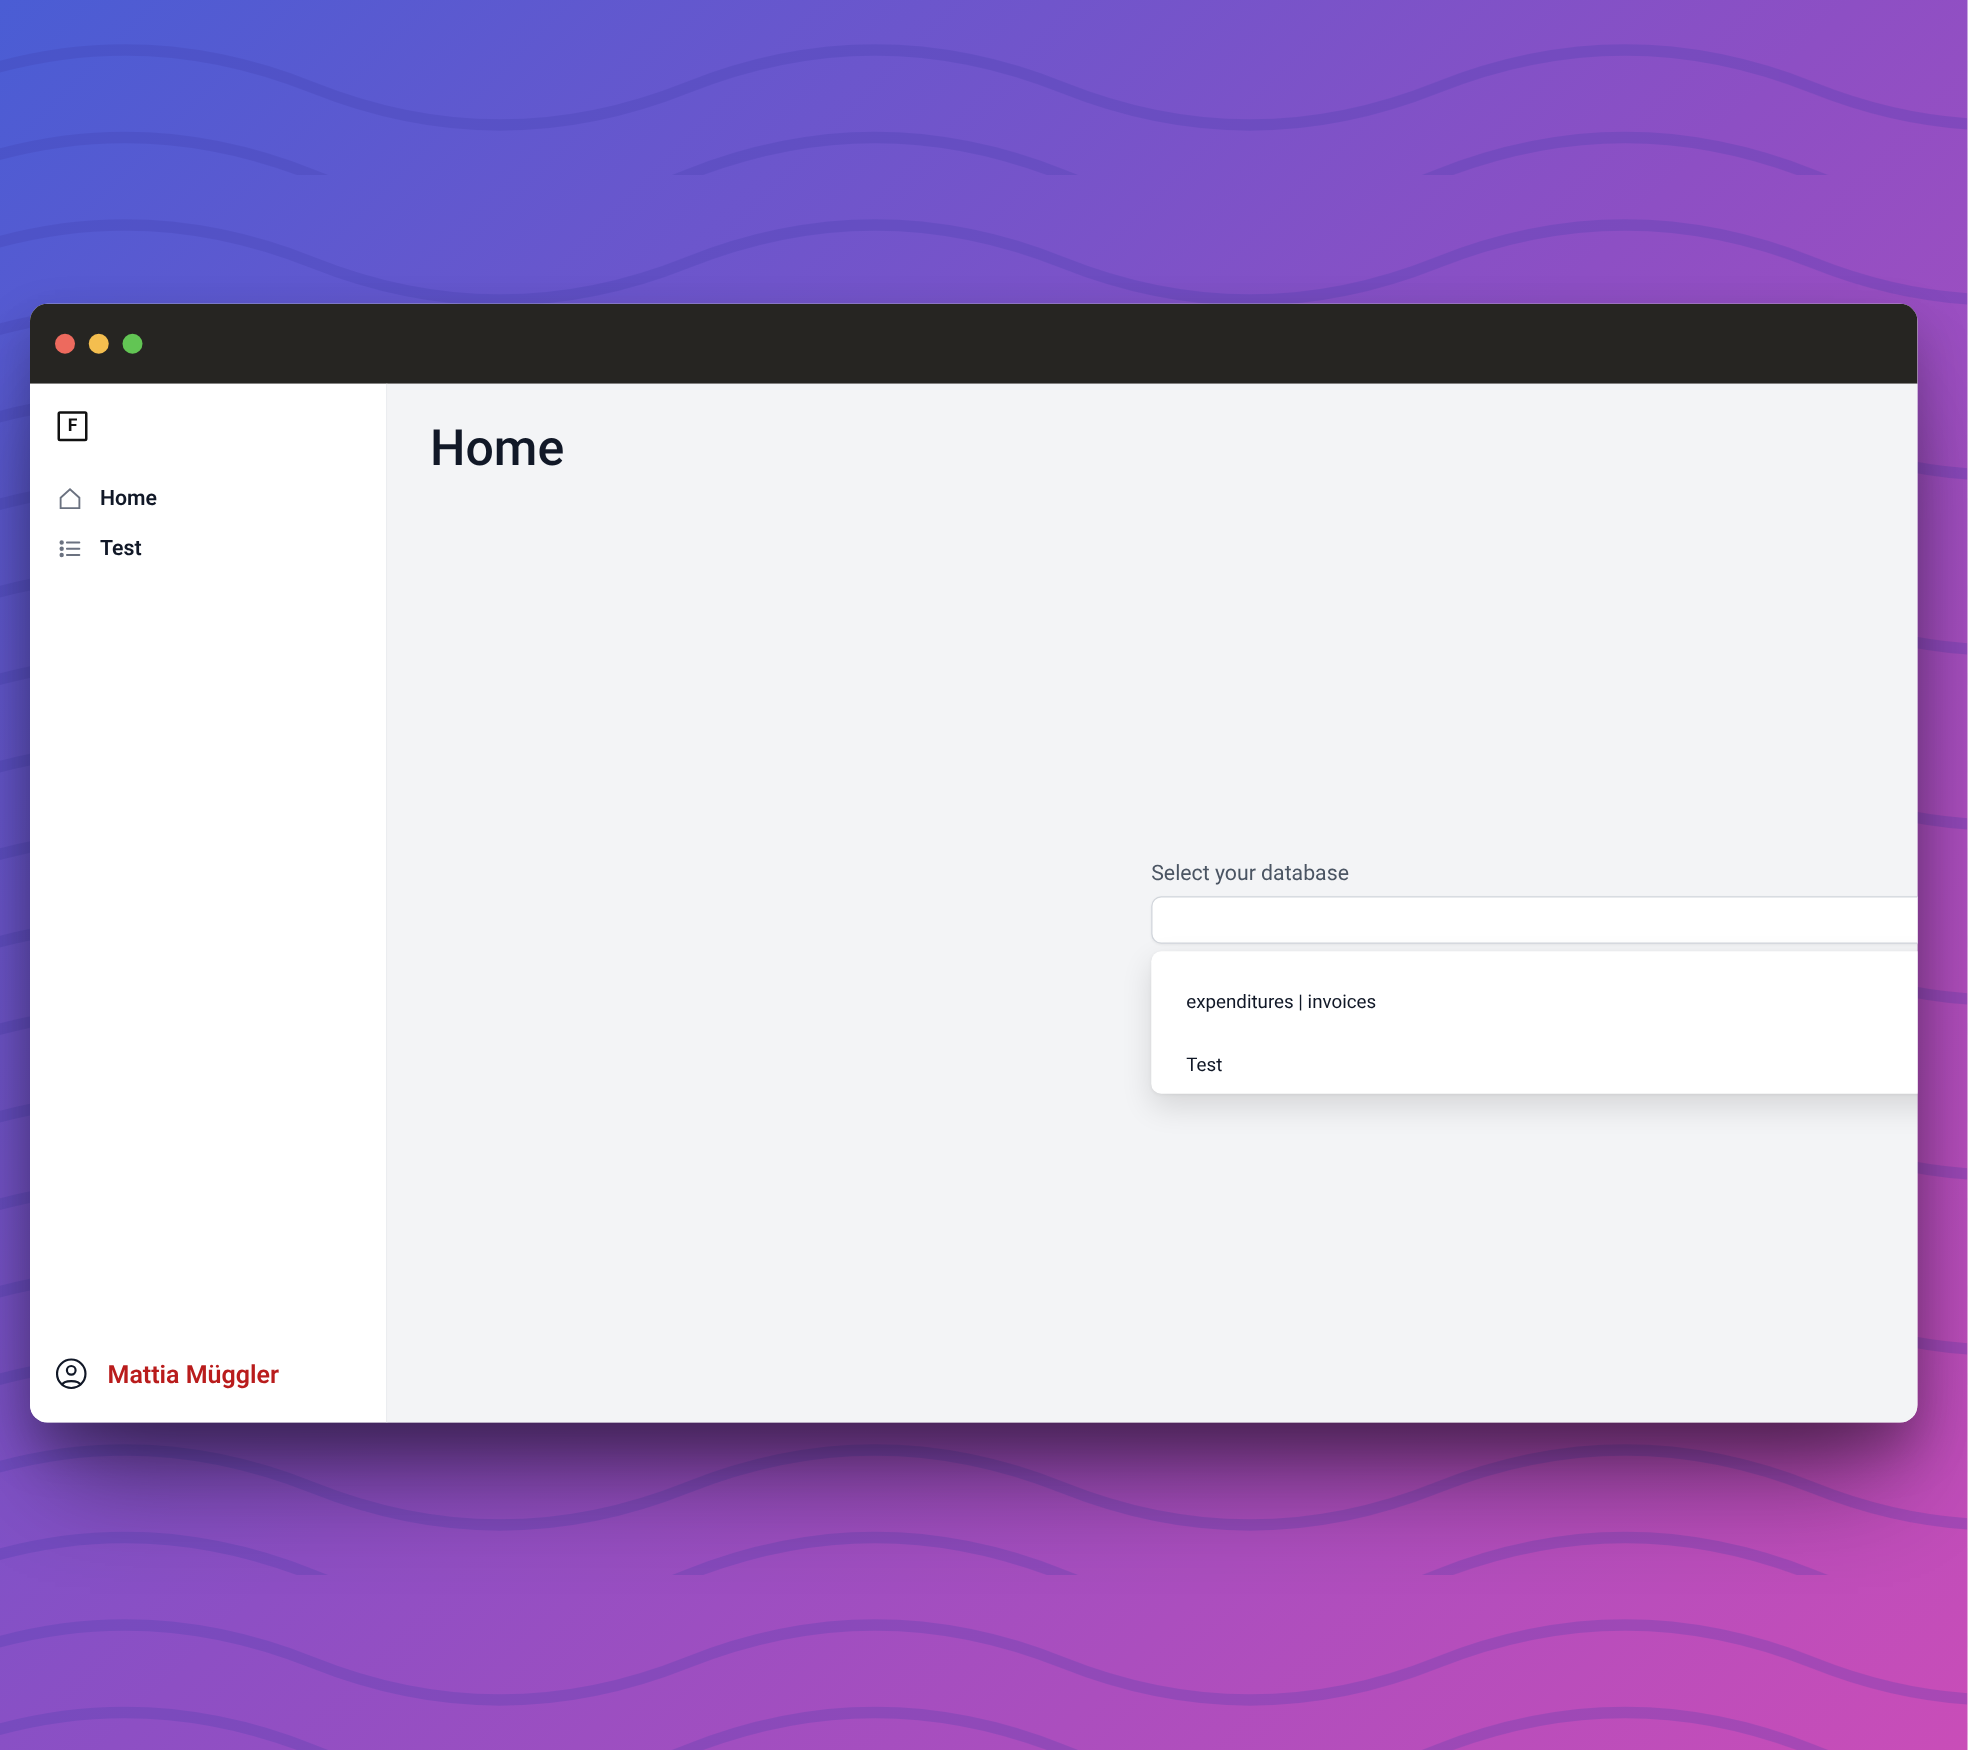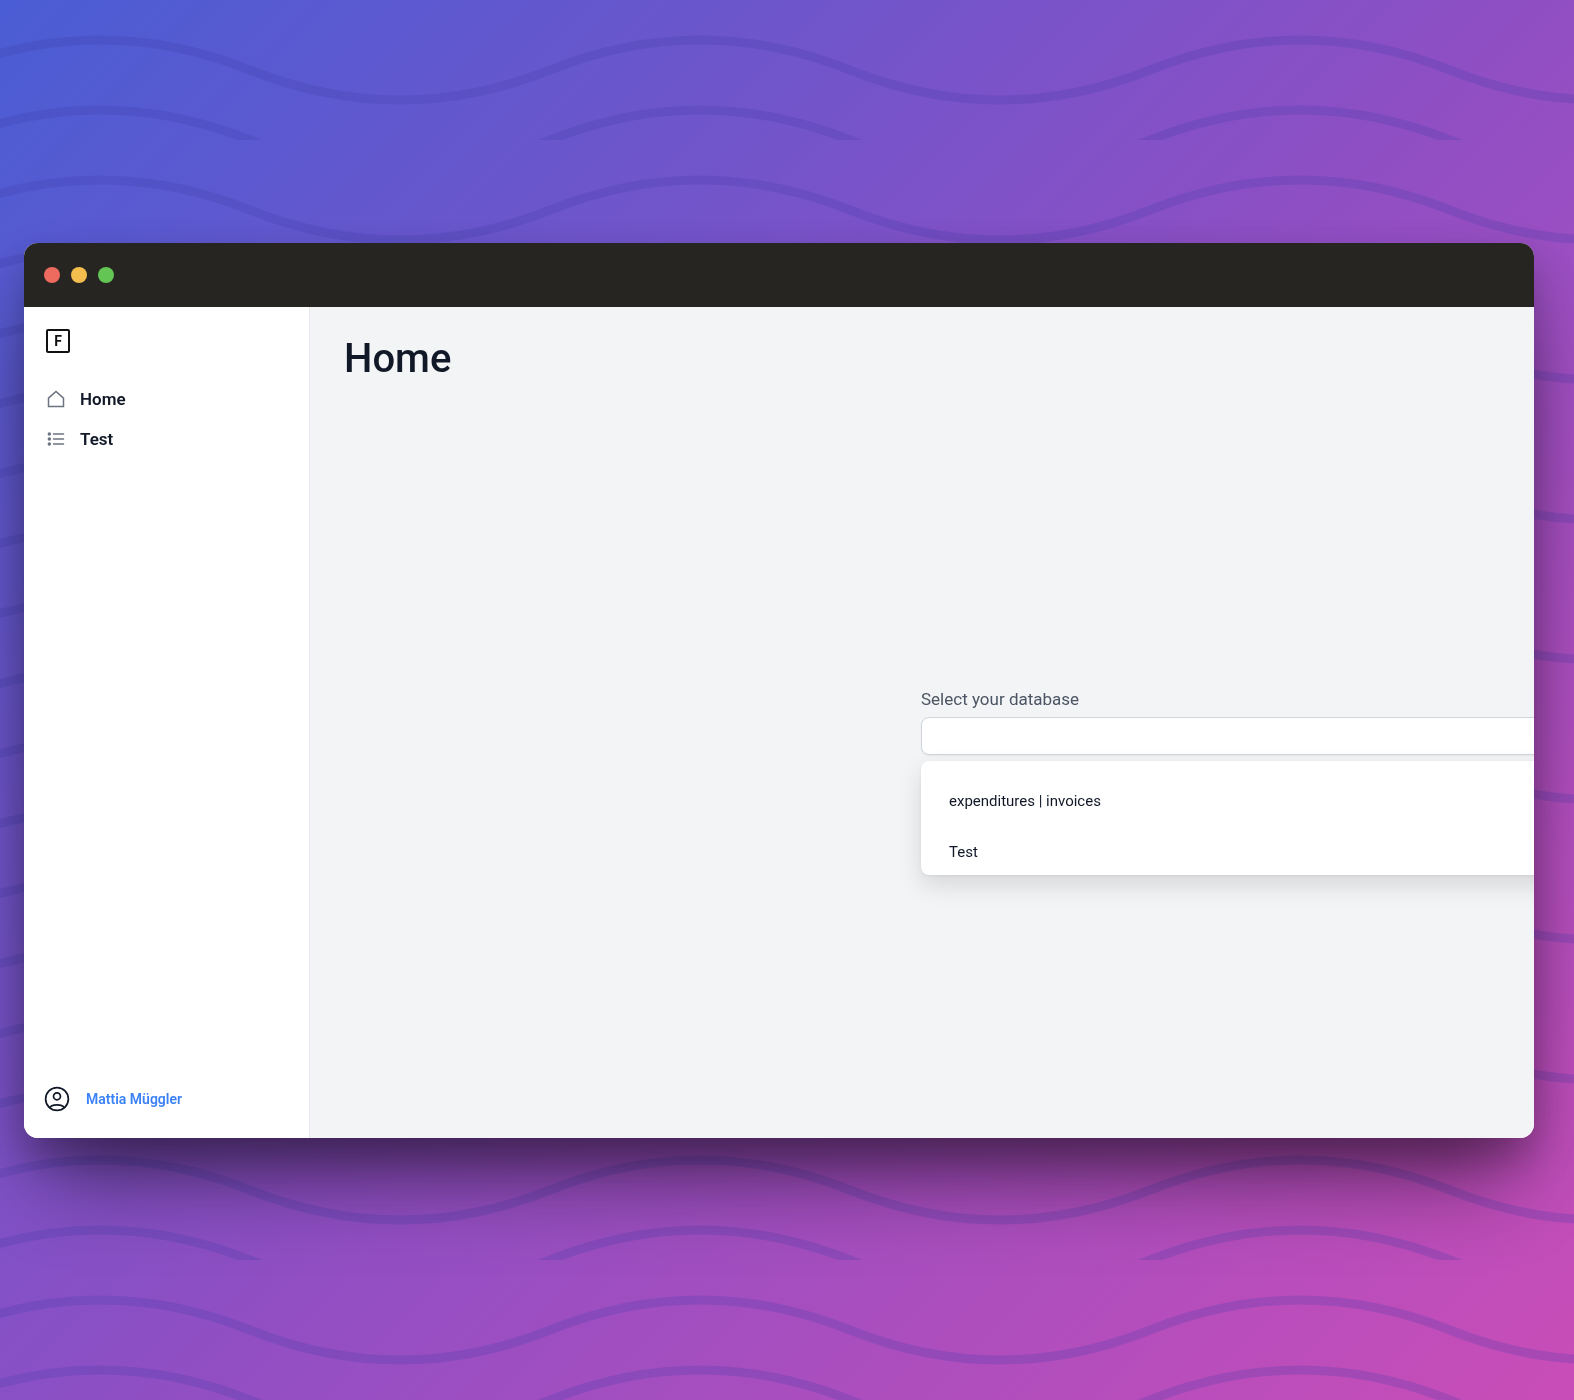--- a/index.html
+++ b/index.html
@@ -95,21 +95,21 @@
   .user-row {
     display: flex;
     align-items: center;
     gap: 16px;
     padding: 10px 8px;
     cursor: pointer;
   }
   .avatar-icon {
     width: 26px; height: 26px; color: #111827;
   }
-  .user-name { font-size: 14px; font-weight: 600; color: #3b82f6; }
+  .user-name { font-size: 20px; font-weight: 600; color: #b91c1c; }
 
   .main {
     flex: 1;
     background: #f3f4f6;
     padding: 28px 34px;
     position: relative;
   }
   .page-title {
     font-size: 40px;
     font-weight: 500;

